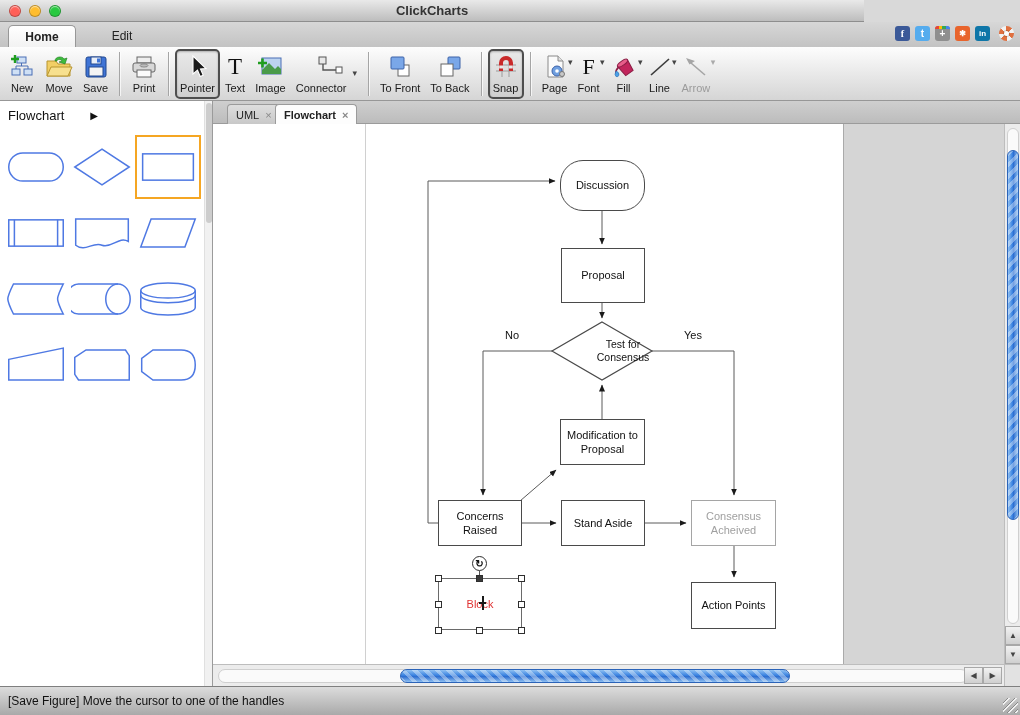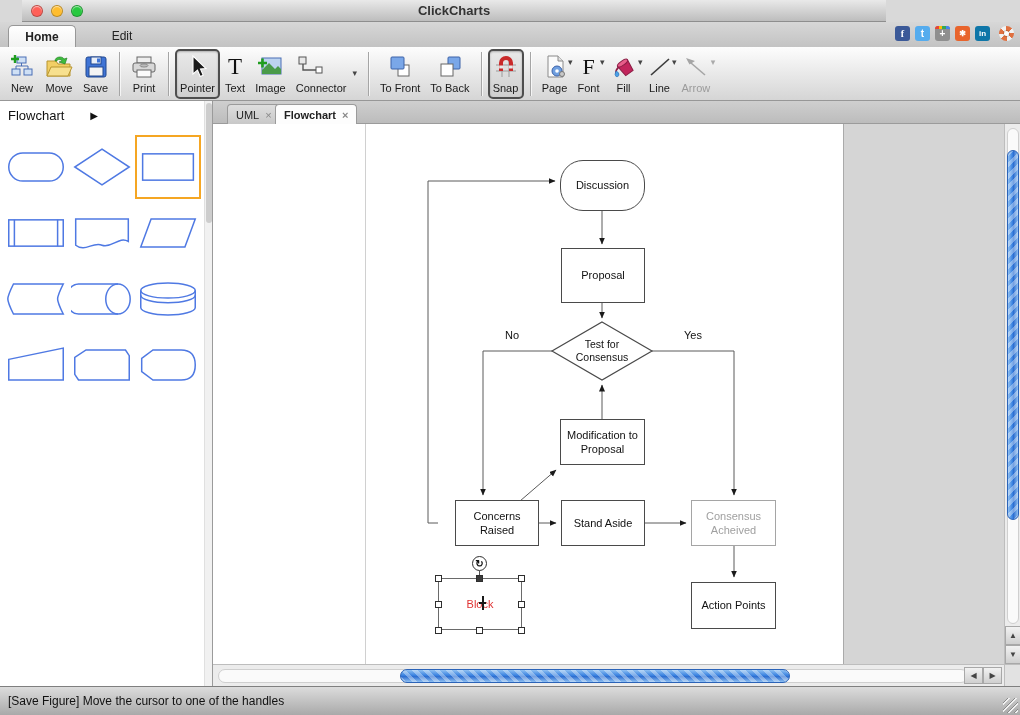--- a/index.html
+++ b/index.html
@@ -3,21 +3,21 @@
 <meta charset="utf-8">
 <style>
   * { margin:0; padding:0; box-sizing:border-box; }
   html,body { width:1020px; height:715px; overflow:hidden; background:#b9b9b9;
               font-family:"Liberation Sans", sans-serif; }
   .window { position:absolute; left:0; top:0; width:1020px; height:715px; background:#d9d9d9; }
 
   
   .titlebar { position:absolute; left:0; top:0; width:864px; height:22px;
     background:linear-gradient(#e9e9e9,#bdbdbd); border-bottom:1px solid #8e8e8e;
-    display:flex; align-items:center;margin-left:22px; }
+    display:flex; align-items:center; }
   .traffic { display:flex; gap:8px; margin-left:9px; }
   .light { width:12px; height:12px; border-radius:50%; border:1px solid rgba(0,0,0,.25);
     box-shadow:inset 0 1px 1px rgba(255,255,255,.6); }
   .light.red{background:#ff6058;} .light.yel{background:#ffbd2e;} .light.grn{background:#28c940;}
   .wtitle { position:absolute; left:0; right:0; text-align:center; font-size:13px; font-weight:bold; color:#333; }
 
   
   .ribbonrow { position:absolute; left:0; top:22px; width:1020px; height:25px;
     background:linear-gradient(#d7d7d7,#c3c3c3); }
   .rtab { position:absolute; top:3px; height:22px; font-size:12px; color:#222;
@@ -89,21 +89,21 @@
     border-right:1px solid #aaa; }
   .pagebreak { position:absolute; left:152px; top:0; width:1px; height:540px; background:#d0d0d0; }
   .wires { position:absolute; left:0; top:0; pointer-events:none; }
 
   .node { position:absolute; background:#fff; border:1px solid #4a4a4a; color:#111;
     font-size:11px; line-height:1.3; display:flex; align-items:center; justify-content:center;
     text-align:center; }
   .node.terminator { border-radius:23px; }
   .node.ghost { border-color:#a5a5a5; color:#a0a0a0; }
   .dtext { position:absolute; background:transparent; border:none; font-size:10.5px; color:#111;
-    display:flex; align-items:center; justify-content:center; text-align:center; line-height:1.25; }
+    display:flex; align-items:center; justify-content:center; text-align:center; line-height:1.25;margin-left:21px; }
   .elabel { position:absolute; font-size:11px; color:#111; width:30px; text-align:center; }
 
   
   .block { position:absolute; left:225px; top:454px; width:84px; height:52px;
     border:1px solid #6a6a6a; background:#fff; display:flex; align-items:center; justify-content:center; }
   .block .btext { color:#e03232; font-size:11px; }
   .handle { position:absolute; width:7px; height:7px; background:#fff; border:1px solid #2e2e2e; }
   .handle.dark { background:#3a3a3a; }
   .rot { position:absolute; left:259px; top:432px; width:15px; height:15px; border:1.5px solid #2e2e2e;
     border-radius:50%; background:#fff; font-size:10px; font-weight:bold; color:#111;
@@ -237,21 +237,21 @@
       <span class="ic">
         <svg width="26" height="24" viewBox="0 0 26 24">
           <rect x="5" y="3" width="19" height="16" fill="#bcd3ef" stroke="#4a6fb5"></rect>
           <path d="M5 15 l7-7 6 6 3-3 3 3 v5 H5 Z" fill="#4a9b4a"></path>
           <path d="M1 8 h9 M5.5 3.5 v9" stroke="#1f9d1f" stroke-width="2.6"></path>
           </svg>
       </span>
         <span class="lb">Image</span>
     </div>
     <div class="tbtn" style="flex-direction:row; align-items:flex-end; gap:2px;">
-      <span style="display:flex;flex-direction:column;align-items:flex-start;">
+      <span style="display:flex;flex-direction:column;align-items:flex-end;">
         <span class="ic">
           <svg width="30" height="22" viewBox="0 0 30 22">
             <path d="M7 5 v9 h14" fill="none" stroke="#555" stroke-width="1.4"></path>
             <rect x="3" y="1" width="7" height="7" fill="#e8e8e8" stroke="#555"></rect>
             <rect x="20" y="11" width="6" height="6" fill="#fff" stroke="#555"></rect>
             </svg>
         </span>
         <span class="lb">Connector</span>
       </span>
       <span class="dd mid">▾</span>
@@ -450,21 +450,21 @@
         <path d="M521,422 L521,453" marker-end="url(#arr)"></path>
         <path d="M225,399 L215,399 L215,57 L342,57" marker-end="url(#arr)"></path>
       </g>
       <polygon points="389,198 439,227 389,256 339,227" fill="#ffffff" stroke="#4a4a4a" stroke-width="1.2"></polygon>
     </svg>
 
     <div class="node terminator" style="left:347px; top:36px; width:85px; height:51px;">Discussion</div>
     <div class="node" style="left:348px; top:124px; width:84px; height:55px;">Proposal</div>
     <div class="dtext" style="left:357px; top:213px; width:64px; height:28px;">Test for Consensus</div>
     <div class="node" style="left:347px; top:295px; width:85px; height:46px;">Modification to Proposal</div>
-    <div class="node" style="left:242px; top:376px; width:84px; height:46px;">Concerns Raised</div>
+    <div class="node" style="left:225px; top:376px; width:84px; height:46px;">Concerns Raised</div>
     <div class="node" style="left:348px; top:376px; width:84px; height:46px;">Stand Aside</div>
     <div class="node ghost" style="left:478px; top:376px; width:85px; height:46px;">Consensus Acheived</div>
     <div class="node" style="left:478px; top:458px; width:85px; height:47px;">Action Points</div>
 
     <div class="elabel" style="left:284px; top:205px;">No</div>
     <div class="elabel" style="left:465px; top:205px;text-align:center;">Yes</div>
 
     <div class="rotstem"></div>
     <div class="rot">↻</div>
     <div class="block">

